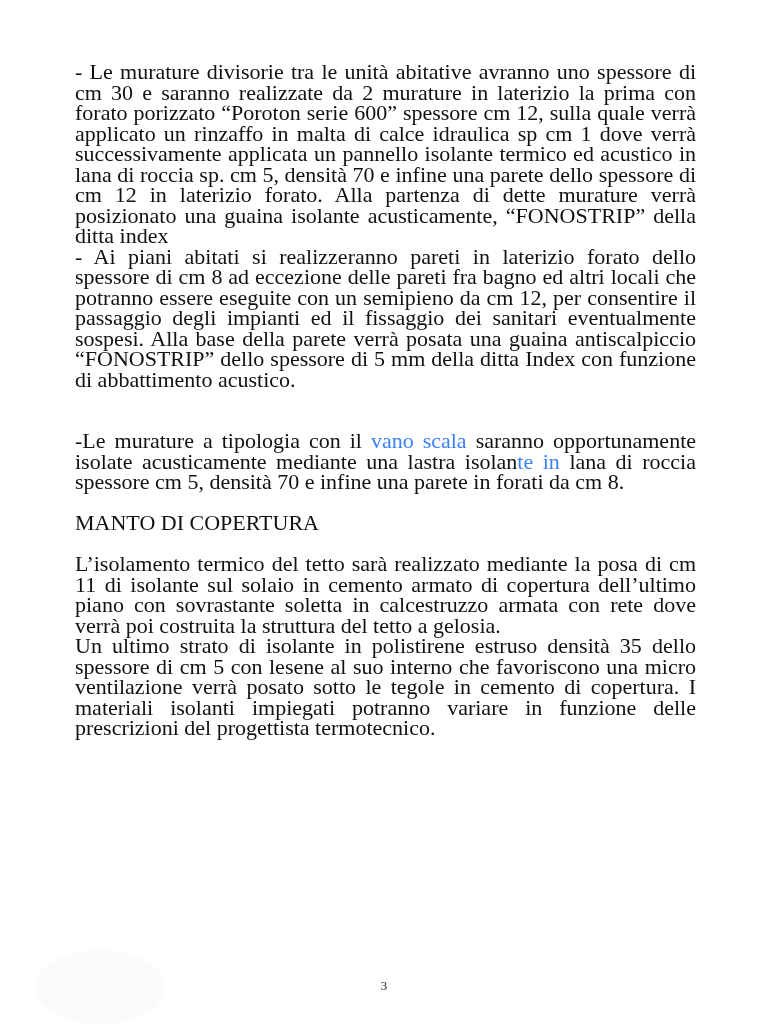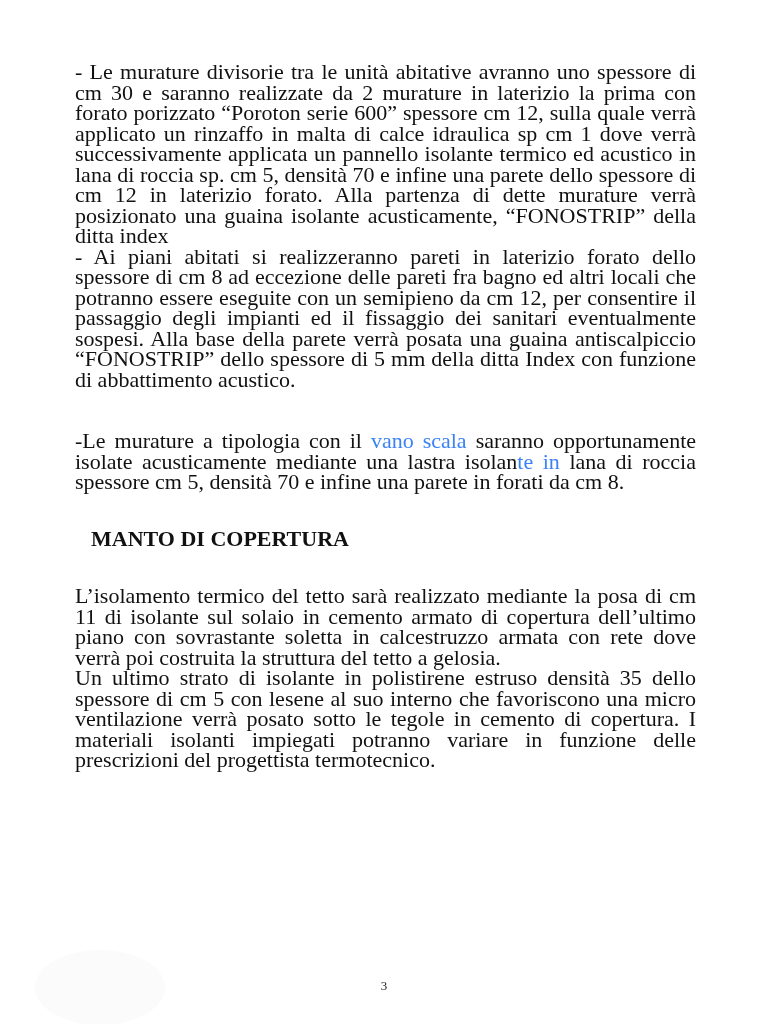--- a/index.html
+++ b/index.html
@@ -5,21 +5,21 @@
     html, body { margin: 0; padding: 0; background: #ffffff; }
     body { width: 768px; height: 1024px; position: relative; overflow: hidden; }
     .page {
       position: absolute; left: 75px; top: 62px; width: 621px;
       font-family: "Liberation Serif", "DejaVu Serif", serif;
       font-size: 22px; line-height: 20.5px; color: #111;
     }
     .para { margin: 0; text-align: justify; }
     .para.last { text-align-last: left; }
     .gap { height: 20.5px; }
-    .heading { font-weight: bold; margin: 16px; }
+    .heading { font-weight: normal; margin: 0; }
     .gray { color: #3b82f6; }
     .pagenum {
       position: absolute; top: 978px; left: 0; width: 768px; text-align: center;
       font-family: "Liberation Serif", serif; font-size: 13px; color: #222;
     }
     .smudge {
       position: absolute; left: 35px; top: 950px; width: 130px; height: 75px;
       border-radius: 50%; background: #fbfbfb;
     }
   </style>

